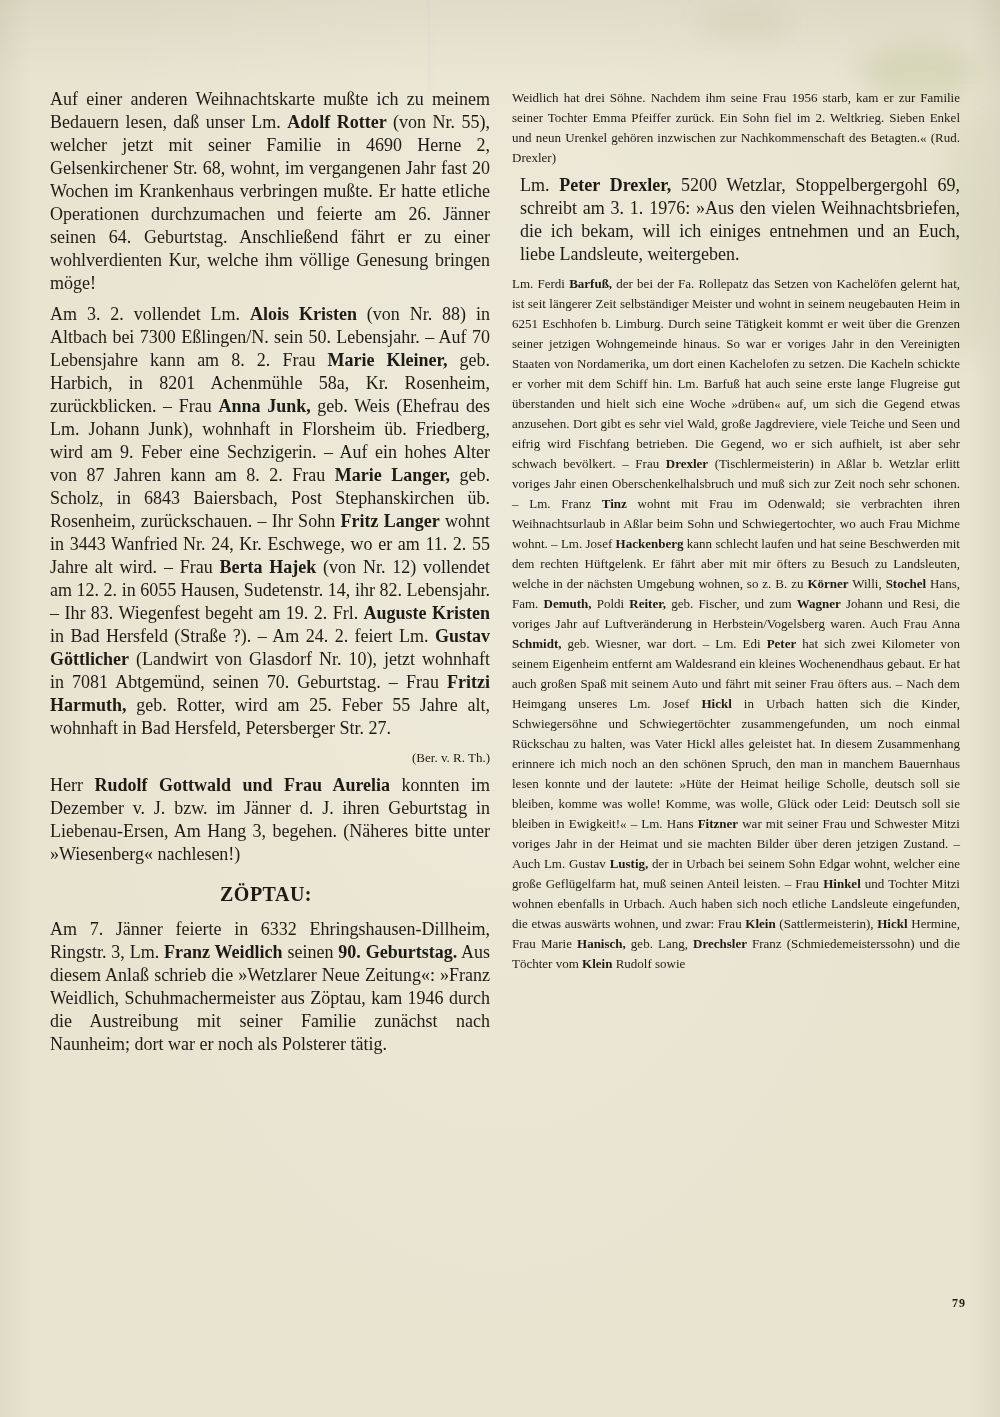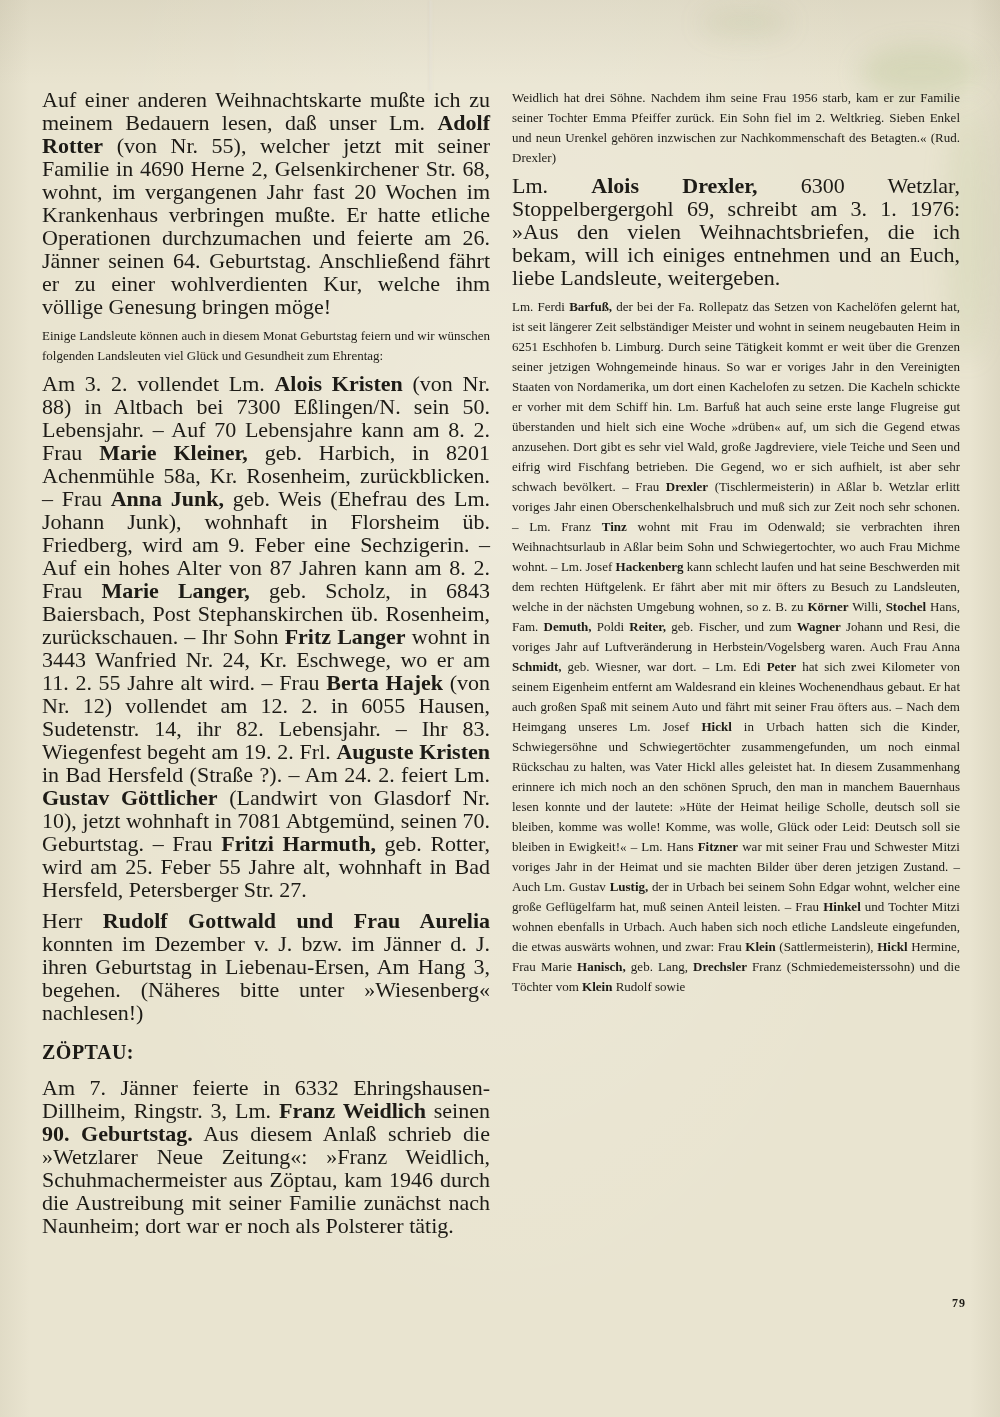--- a/index.html
+++ b/index.html
@@ -30,25 +30,25 @@
   }
   .smudge.s1 { left: 860px; top: 45px;  width: 120px; height: 55px;  background: rgba(140,165,95,0.18); }
   .smudge.s2 { left: 945px; top: 100px; width: 45px;  height: 260px; background: rgba(145,170,100,0.13); }
   .smudge.s3 { left: 700px; top: 8px;   width: 90px;  height: 30px;  background: rgba(140,160,100,0.12); }
 
   .column { position: absolute; top: 88px; }
   #left-col  { left: 42px;  width: 448px; }
   #right-col { left: 512px; width: 448px; }
 
   .para { text-align: justify; margin-bottom: 8px; }
-  .para.body    { font-size: 22px;   line-height: 23px; }
+  .para.body    { font-size: 18px;   line-height: 23px; margin-left: 8px; }
   .para.small   { font-size: 13px; line-height: 20px; margin-bottom: 6px; }
   .para.heading { font-size: 20px;   line-height: 24px; font-weight: bold;
                   letter-spacing: 0.5px; margin-top: 16px; margin-bottom: 12px;
-                  text-align: left; }
+                  text-align: center; }
   .para.align-right { text-align: right; }
   .bold { font-weight: bold; }
 
   .page-number {
     position: absolute;
     left: 952px; top: 1296px;
     font-size: 12px;
     font-weight: bold;
     letter-spacing: 1px;
   }
@@ -56,26 +56,26 @@
 </head>
 <body>
 
 <div class="crease"></div>
 <div class="smudge s1"></div>
 <div class="smudge s2"></div>
 <div class="smudge s3"></div>
 
 <div id="left-col" class="column">
     <p class="para body"><span>Auf einer anderen Weihnachtskarte mußte ich zu meinem Bedauern lesen, daß unser Lm. </span><span class="bold">Adolf Rotter</span><span> (von Nr. 55), welcher jetzt mit seiner Familie in 4690 Herne 2, Gelsenkirchener Str. 68, wohnt, im vergangenen Jahr fast 20 Wochen im Krankenhaus verbringen mußte. Er hatte etliche Operationen durchzumachen und feierte am 26. Jänner seinen 64. Geburtstag. Anschließend fährt er zu einer wohlverdienten Kur, welche ihm völlige Genesung bringen möge!</span></p>
-    <p class="para small"><span>Einige Landsleute können auch in diesem Monat Geburtstag feiern und wir wünschen folgenden Landsleuten viel Glück und Gesundheit zum Ehrentag:</span></p>
     <p class="para body"><span>Am 3. 2. vollendet Lm. </span><span class="bold">Alois Kristen</span><span> (von Nr. 88) in Altbach bei 7300 Eßlingen/N. sein 50. Lebensjahr. – Auf 70 Lebensjahre kann am 8. 2. Frau </span><span class="bold">Marie Kleiner,</span><span> geb. Harbich, in 8201 Achenmühle 58a, Kr. Rosenheim, zurückblicken. – Frau </span><span class="bold">Anna Junk,</span><span> geb. Weis (Ehefrau des Lm. Johann Junk), wohnhaft in Florsheim üb. Friedberg, wird am 9. Feber eine Sechzigerin. – Auf ein hohes Alter von 87 Jahren kann am 8. 2. Frau </span><span class="bold">Marie Langer,</span><span> geb. Scholz, in 6843 Baiersbach, Post Stephanskirchen üb. Rosenheim, zurückschauen. – Ihr Sohn </span><span class="bold">Fritz Langer</span><span> wohnt in 3443 Wanfried Nr. 24, Kr. Eschwege, wo er am 11. 2. 55 Jahre alt wird. – Frau </span><span class="bold">Berta Hajek</span><span> (von Nr. 12) vollendet am 12. 2. in 6055 Hausen, Sudetenstr. 14, ihr 82. Lebensjahr. – Ihr 83. Wiegenfest begeht am 19. 2. Frl. </span><span class="bold">Auguste Kristen</span><span> in Bad Hersfeld (Straße ?). – Am 24. 2. feiert Lm. </span><span class="bold">Gustav Göttlicher</span><span> (Landwirt von Glasdorf Nr. 10), jetzt wohnhaft in 7081 Abtgemünd, seinen 70. Geburtstag. – Frau </span><span class="bold">Fritzi Harmuth,</span><span> geb. Rotter, wird am 25. Feber 55 Jahre alt, wohnhaft in Bad Hersfeld, Petersberger Str. 27.</span></p>
+    <p class="para small align-right"><span>(Ber. v. R. Th.)</span></p>
     <p class="para body"><span>Herr </span><span class="bold">Rudolf Gottwald und Frau Aurelia</span><span> konnten im Dezember v. J. bzw. im Jänner d. J. ihren Geburtstag in Liebenau-Ersen, Am Hang 3, begehen. (Näheres bitte unter »Wiesenberg« nachlesen!)</span></p>
     <p class="para heading"><span class="bold">ZÖPTAU:</span></p>
     <p class="para body"><span>Am 7. Jänner feierte in 6332 Ehringshausen-Dillheim, Ringstr. 3, Lm. </span><span class="bold">Franz Weidlich</span><span> seinen </span><span class="bold">90. Geburtstag.</span><span> Aus diesem Anlaß schrieb die »Wetzlarer Neue Zeitung«: »Franz Weidlich, Schuhmachermeister aus Zöptau, kam 1946 durch die Austreibung mit seiner Familie zunächst nach Naunheim; dort war er noch als Polsterer tätig.</span></p>
   </div>
 
 <div id="right-col" class="column">
     <p class="para small"><span>Weidlich hat drei Söhne. Nachdem ihm seine Frau 1956 starb, kam er zur Familie seiner Tochter Emma Pfeiffer zurück. Ein Sohn fiel im 2. Weltkrieg. Sieben Enkel und neun Urenkel gehören inzwischen zur Nachkommenschaft des Betagten.« (Rud. Drexler)</span></p>
-    <p class="para body"><span>Lm. </span><span class="bold">Alois Drexler,</span><span> 6300 Wetzlar, Stoppelbergergohl 69, schreibt am 3. 1. 1976: »Aus den vielen Weihnachtsbriefen, die ich bekam, will ich einiges entnehmen und an Euch, liebe Landsleute, weitergeben.</span></p>
+    <p class="para body"><span>Lm. </span><span class="bold">Peter Drexler,</span><span> 5200 Wetzlar, Stoppelbergergohl 69, schreibt am 3. 1. 1976: »Aus den vielen Weihnachtsbriefen, die ich bekam, will ich einiges entnehmen und an Euch, liebe Landsleute, weitergeben.</span></p>
     <p class="para small"><span>Lm. Ferdi </span><span class="bold">Barfuß,</span><span> der bei der Fa. Rollepatz das Setzen von Kachelöfen gelernt hat, ist seit längerer Zeit selbständiger Meister und wohnt in seinem neugebauten Heim in 6251 Eschhofen b. Limburg. Durch seine Tätigkeit kommt er weit über die Grenzen seiner jetzigen Wohngemeinde hinaus. So war er voriges Jahr in den Vereinigten Staaten von Nordamerika, um dort einen Kachelofen zu setzen. Die Kacheln schickte er vorher mit dem Schiff hin. Lm. Barfuß hat auch seine erste lange Flugreise gut überstanden und hielt sich eine Woche »drüben« auf, um sich die Gegend etwas anzusehen. Dort gibt es sehr viel Wald, große Jagdreviere, viele Teiche und Seen und eifrig wird Fischfang betrieben. Die Gegend, wo er sich aufhielt, ist aber sehr schwach bevölkert. – Frau </span><span class="bold">Drexler</span><span> (Tischlermeisterin) in Aßlar b. Wetzlar erlitt voriges Jahr einen Oberschenkelhalsbruch und muß sich zur Zeit noch sehr schonen. – Lm. Franz </span><span class="bold">Tinz</span><span> wohnt mit Frau im Odenwald; sie verbrachten ihren Weihnachtsurlaub in Aßlar beim Sohn und Schwiegertochter, wo auch Frau Michme wohnt. – Lm. Josef </span><span class="bold">Hackenberg</span><span> kann schlecht laufen und hat seine Beschwerden mit dem rechten Hüftgelenk. Er fährt aber mit mir öfters zu Besuch zu Landsleuten, welche in der nächsten Umgebung wohnen, so z. B. zu </span><span class="bold">Körner</span><span> Willi, </span><span class="bold">Stochel</span><span> Hans, Fam. </span><span class="bold">Demuth,</span><span> Poldi </span><span class="bold">Reiter,</span><span> geb. Fischer, und zum </span><span class="bold">Wagner</span><span> Johann und Resi, die voriges Jahr auf Luftveränderung in Herbstein/Vogelsberg waren. Auch Frau Anna </span><span class="bold">Schmidt,</span><span> geb. Wiesner, war dort. – Lm. Edi </span><span class="bold">Peter</span><span> hat sich zwei Kilometer von seinem Eigenheim entfernt am Waldesrand ein kleines Wochenendhaus gebaut. Er hat auch großen Spaß mit seinem Auto und fährt mit seiner Frau öfters aus. – Nach dem Heimgang unseres Lm. Josef </span><span class="bold">Hickl</span><span> in Urbach hatten sich die Kinder, Schwiegersöhne und Schwiegertöchter zusammengefunden, um noch einmal Rückschau zu halten, was Vater Hickl alles geleistet hat. In diesem Zusammenhang erinnere ich mich noch an den schönen Spruch, den man in manchem Bauernhaus lesen konnte und der lautete: »Hüte der Heimat heilige Scholle, deutsch soll sie bleiben, komme was wolle! Komme, was wolle, Glück oder Leid: Deutsch soll sie bleiben in Ewigkeit!« – Lm. Hans </span><span class="bold">Fitzner</span><span> war mit seiner Frau und Schwester Mitzi voriges Jahr in der Heimat und sie machten Bilder über deren jetzigen Zustand. – Auch Lm. Gustav </span><span class="bold">Lustig,</span><span> der in Urbach bei seinem Sohn Edgar wohnt, welcher eine große Geflügelfarm hat, muß seinen Anteil leisten. – Frau </span><span class="bold">Hinkel</span><span> und Tochter Mitzi wohnen ebenfalls in Urbach. Auch haben sich noch etliche Landsleute eingefunden, die etwas auswärts wohnen, und zwar: Frau </span><span class="bold">Klein</span><span> (Sattlermeisterin), </span><span class="bold">Hickl</span><span> Hermine, Frau Marie </span><span class="bold">Hanisch,</span><span> geb. Lang, </span><span class="bold">Drechsler</span><span> Franz (Schmiedemeisterssohn) und die Töchter vom </span><span class="bold">Klein</span><span> Rudolf sowie</span></p>
   </div>
 
 <div class="page-number">79</div>
 
 </body></html>

